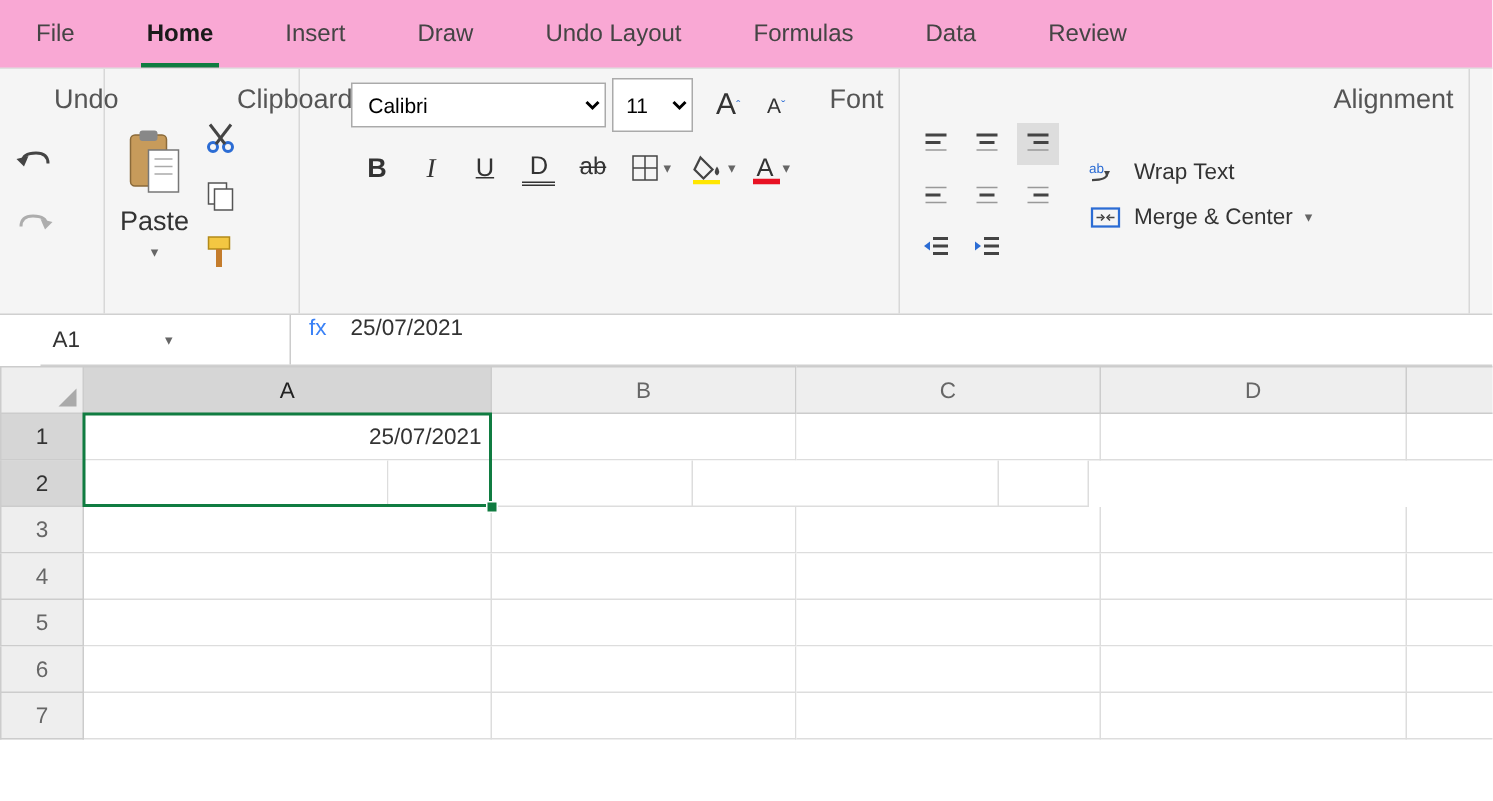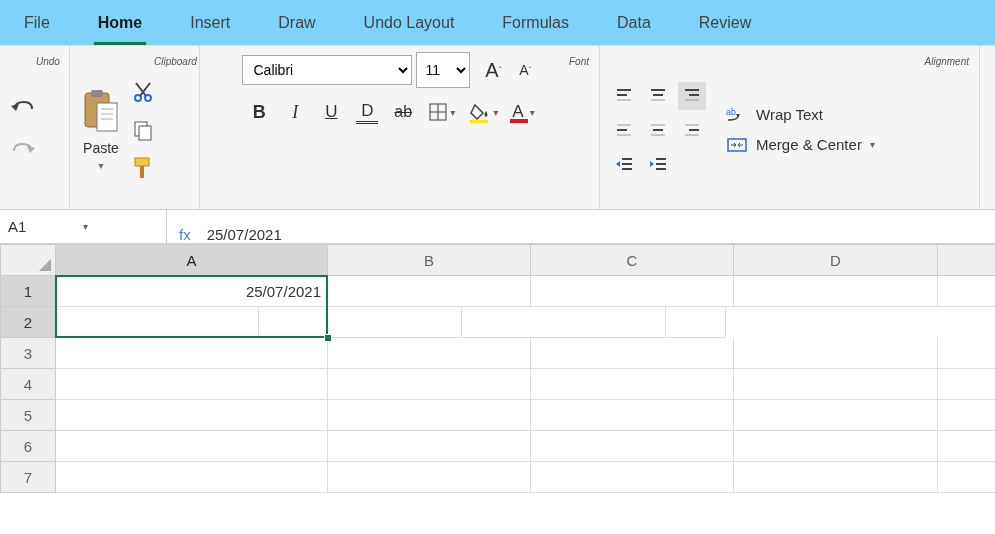--- a/index.html
+++ b/index.html
@@ -1,27 +1,27 @@
 <!DOCTYPE html>
 <html><head>
   <meta charset="utf-8">
   <style>
     * { margin: 0; padding: 0; box-sizing: border-box; }
     body { font-family: 'Segoe UI', Tahoma, sans-serif; background: #fff; font-size: 14px; color: #333; width: 995px; height: 534px; overflow: hidden; }
     
     
-    .tabs { display: flex; height: 46px; align-items: center; padding: 0; background: #7dd3fc; border-bottom: 1px solid #e0e0e0; }
+    .tabs { display: flex; height: 46px; align-items: center; padding: 0; background: #f9a8d4; border-bottom: 1px solid #e0e0e0; }
     .tab { padding: 0 24px; height: 100%; display: flex; align-items: center; font-size: 16px; cursor: pointer; color: #444; }
     .tab.active { font-weight: 600; color: #1a1a1a; position: relative; }
     .tab.active::after { content: ''; position: absolute; bottom: 0; left: 20px; right: 20px; height: 3px; background: #107c41; }
     
     
     .ribbon { display: flex; background: #f5f5f5; border-bottom: 1px solid #d0d0d0; height: 164px; }
     .ribbon-group { display: flex; flex-direction: row; justify-content: space-between; padding: 6px 10px 2px 10px; border-right: 1px solid #d8d8d8; }
-    .ribbon-group-label { text-align: left; font-size: 10px; color: #555; padding: 4px 0 6px 0; font-style: italic; }
+    .ribbon-group-label { text-align: left; font-size: 18px; color: #555; padding: 4px 0 6px 0; }
     .ribbon-body { flex: 1; display: flex; align-items: center; }
     
     
     .undo-group { width: 70px; }
     .undo-body { display: flex; flex-direction: column; gap: 18px; align-items: center; justify-content: center; }
     
     
     .clipboard-group { width: 130px; }
     .clipboard-body { display: flex; gap: 10px; align-items: center; }
     .paste-btn { display: flex; flex-direction: column; align-items: center; gap: 4px; }
@@ -40,21 +40,21 @@
     
     .align-group { width: 380px; }
     .align-body { display: flex; gap: 20px; }
     .align-grid { display: grid; grid-template-columns: repeat(3,28px); grid-template-rows: repeat(3,28px); gap: 6px; }
     .align-cell { display:flex; align-items:center; justify-content:center; }
     .align-cell.active { background: #ddd; }
     .align-options { display: flex; flex-direction: column; gap: 12px; justify-content: center; }
     .text-opt { display: flex; align-items: center; gap: 8px; font-size: 15px; }
     
     
-    .formula-bar { display: flex; align-items: flex-end; height: 34px; border-bottom: 1px solid #d0d0d0; }
+    .formula-bar { display: flex; align-items: flex-start; height: 34px; border-bottom: 1px solid #d0d0d0; margin-left: 27px; }
     .name-box { width: 167px; height: 100%; display: flex; align-items: center; border-right: 1px solid #ccc; padding: 0 8px; font-size: 15px; }
     .name-box span { flex:1; }
     .fx-area { display: flex; align-items: center; padding: 0 12px; gap: 16px; font-size: 15px; }
     .fx-label { color: #3b82f6; }
     
     
     .grid { display: flex; }
     .row-headers { display: flex; flex-direction: column; }
     .corner { width: 56px; height: 32px; background: #eee; border: 1px solid #ccc; position: relative; }
     .corner::after { content:''; position:absolute; right:4px; bottom:4px; width:0; height:0; border-left:12px solid transparent; border-bottom:12px solid #aaa; }
@@ -115,21 +115,21 @@
         <div class="paste-icon-wrap">
           <svg width="40" height="46" viewBox="0 0 40 46">
               <rect x="4" y="4" width="24" height="34" rx="3" fill="#c79b5b" stroke="#8a6a3a"></rect>
               <rect x="10" y="1" width="12" height="7" rx="2" fill="#888"></rect>
               <rect x="16" y="14" width="20" height="28" fill="#fff" stroke="#777"></rect>
               <line x1="20" y1="20" x2="32" y2="20" stroke="#aaa"></line>
               <line x1="20" y1="25" x2="32" y2="25" stroke="#aaa"></line>
               <line x1="20" y1="30" x2="32" y2="30" stroke="#aaa"></line>
             </svg>
         </div>
-        <span style="font-size:14px">Paste</span>
+        <span style="font-size:18px">Paste</span>
         <span class="dropdown-arrow">▾</span>
       </div>
       <div class="clip-col">
         <span class="btn">
           <svg width="22" height="22" viewBox="0 0 22 22">
               <circle cx="6" cy="17" r="3" fill="none" stroke="#2b6cd4" stroke-width="2"></circle>
               <circle cx="16" cy="17" r="3" fill="none" stroke="#2b6cd4" stroke-width="2"></circle>
               <line x1="8" y1="15" x2="18" y2="2" stroke="#444" stroke-width="2"></line>
               <line x1="14" y1="15" x2="4" y2="2" stroke="#444" stroke-width="2"></line>
             </svg>

